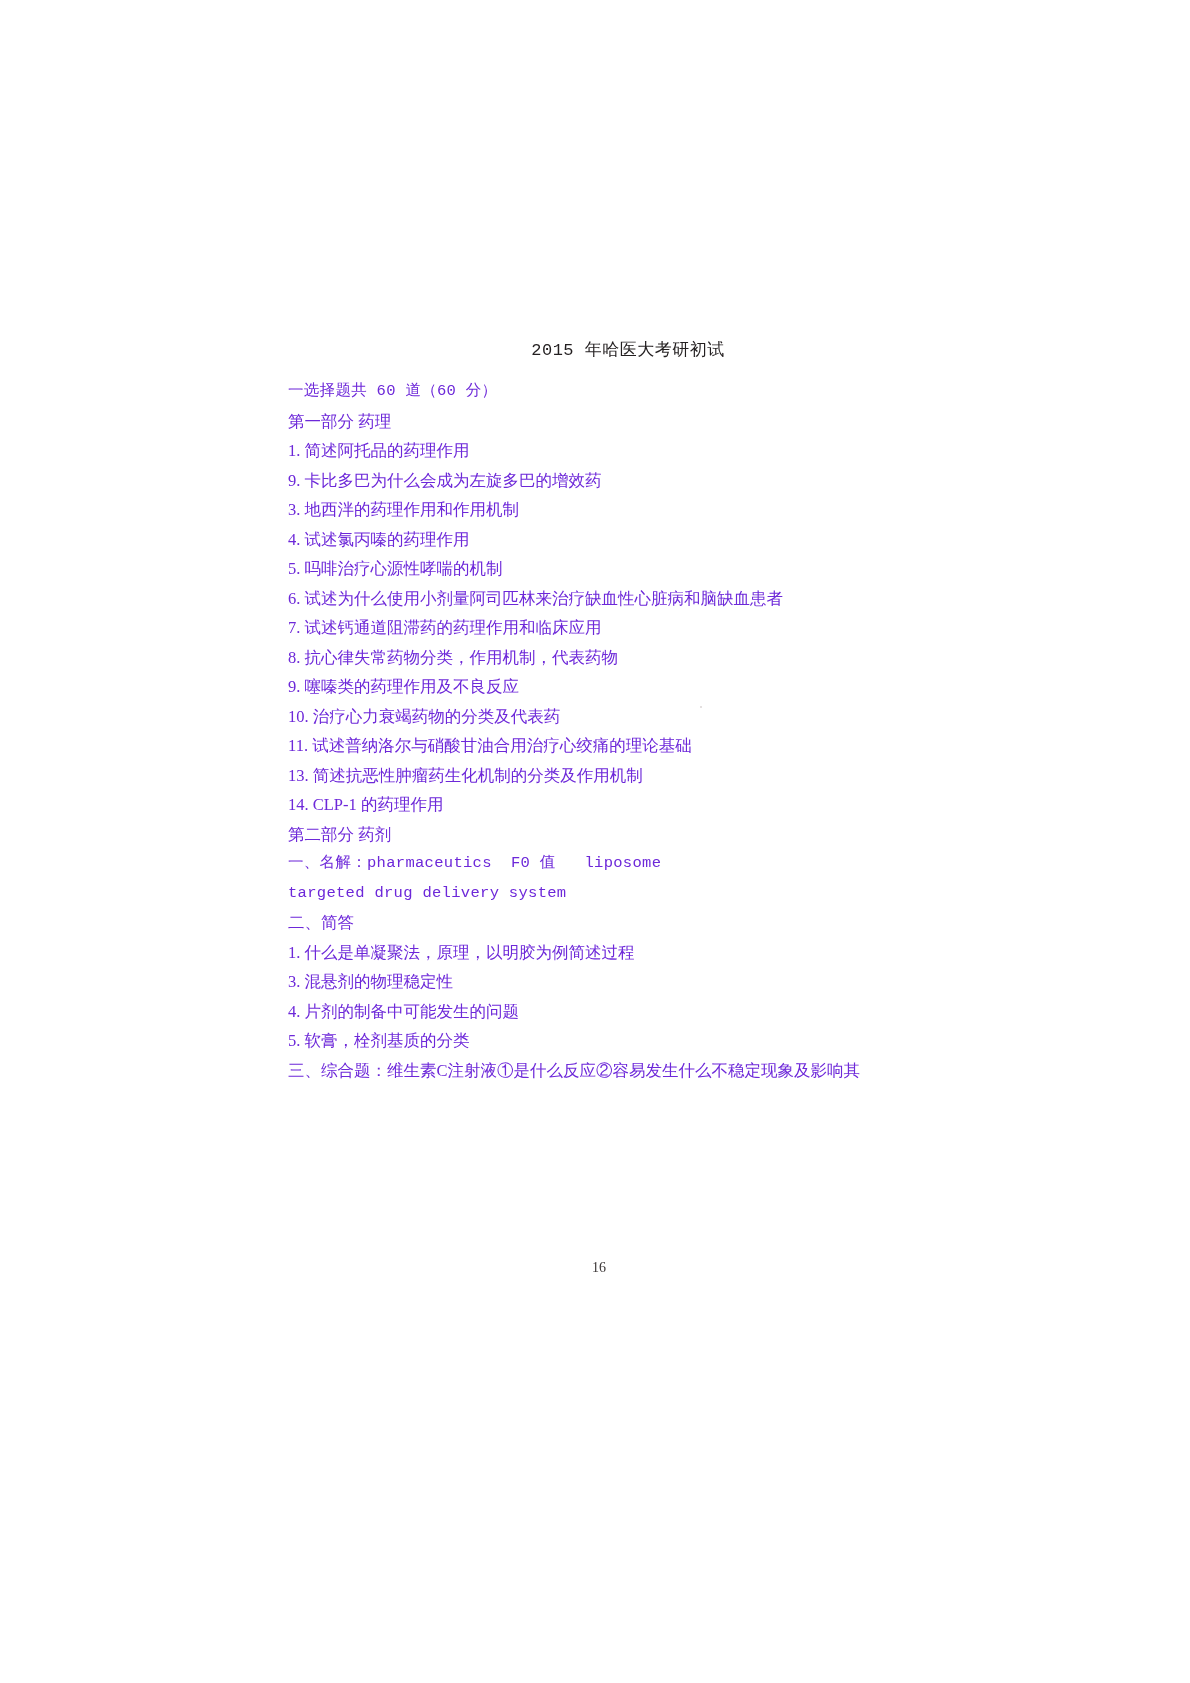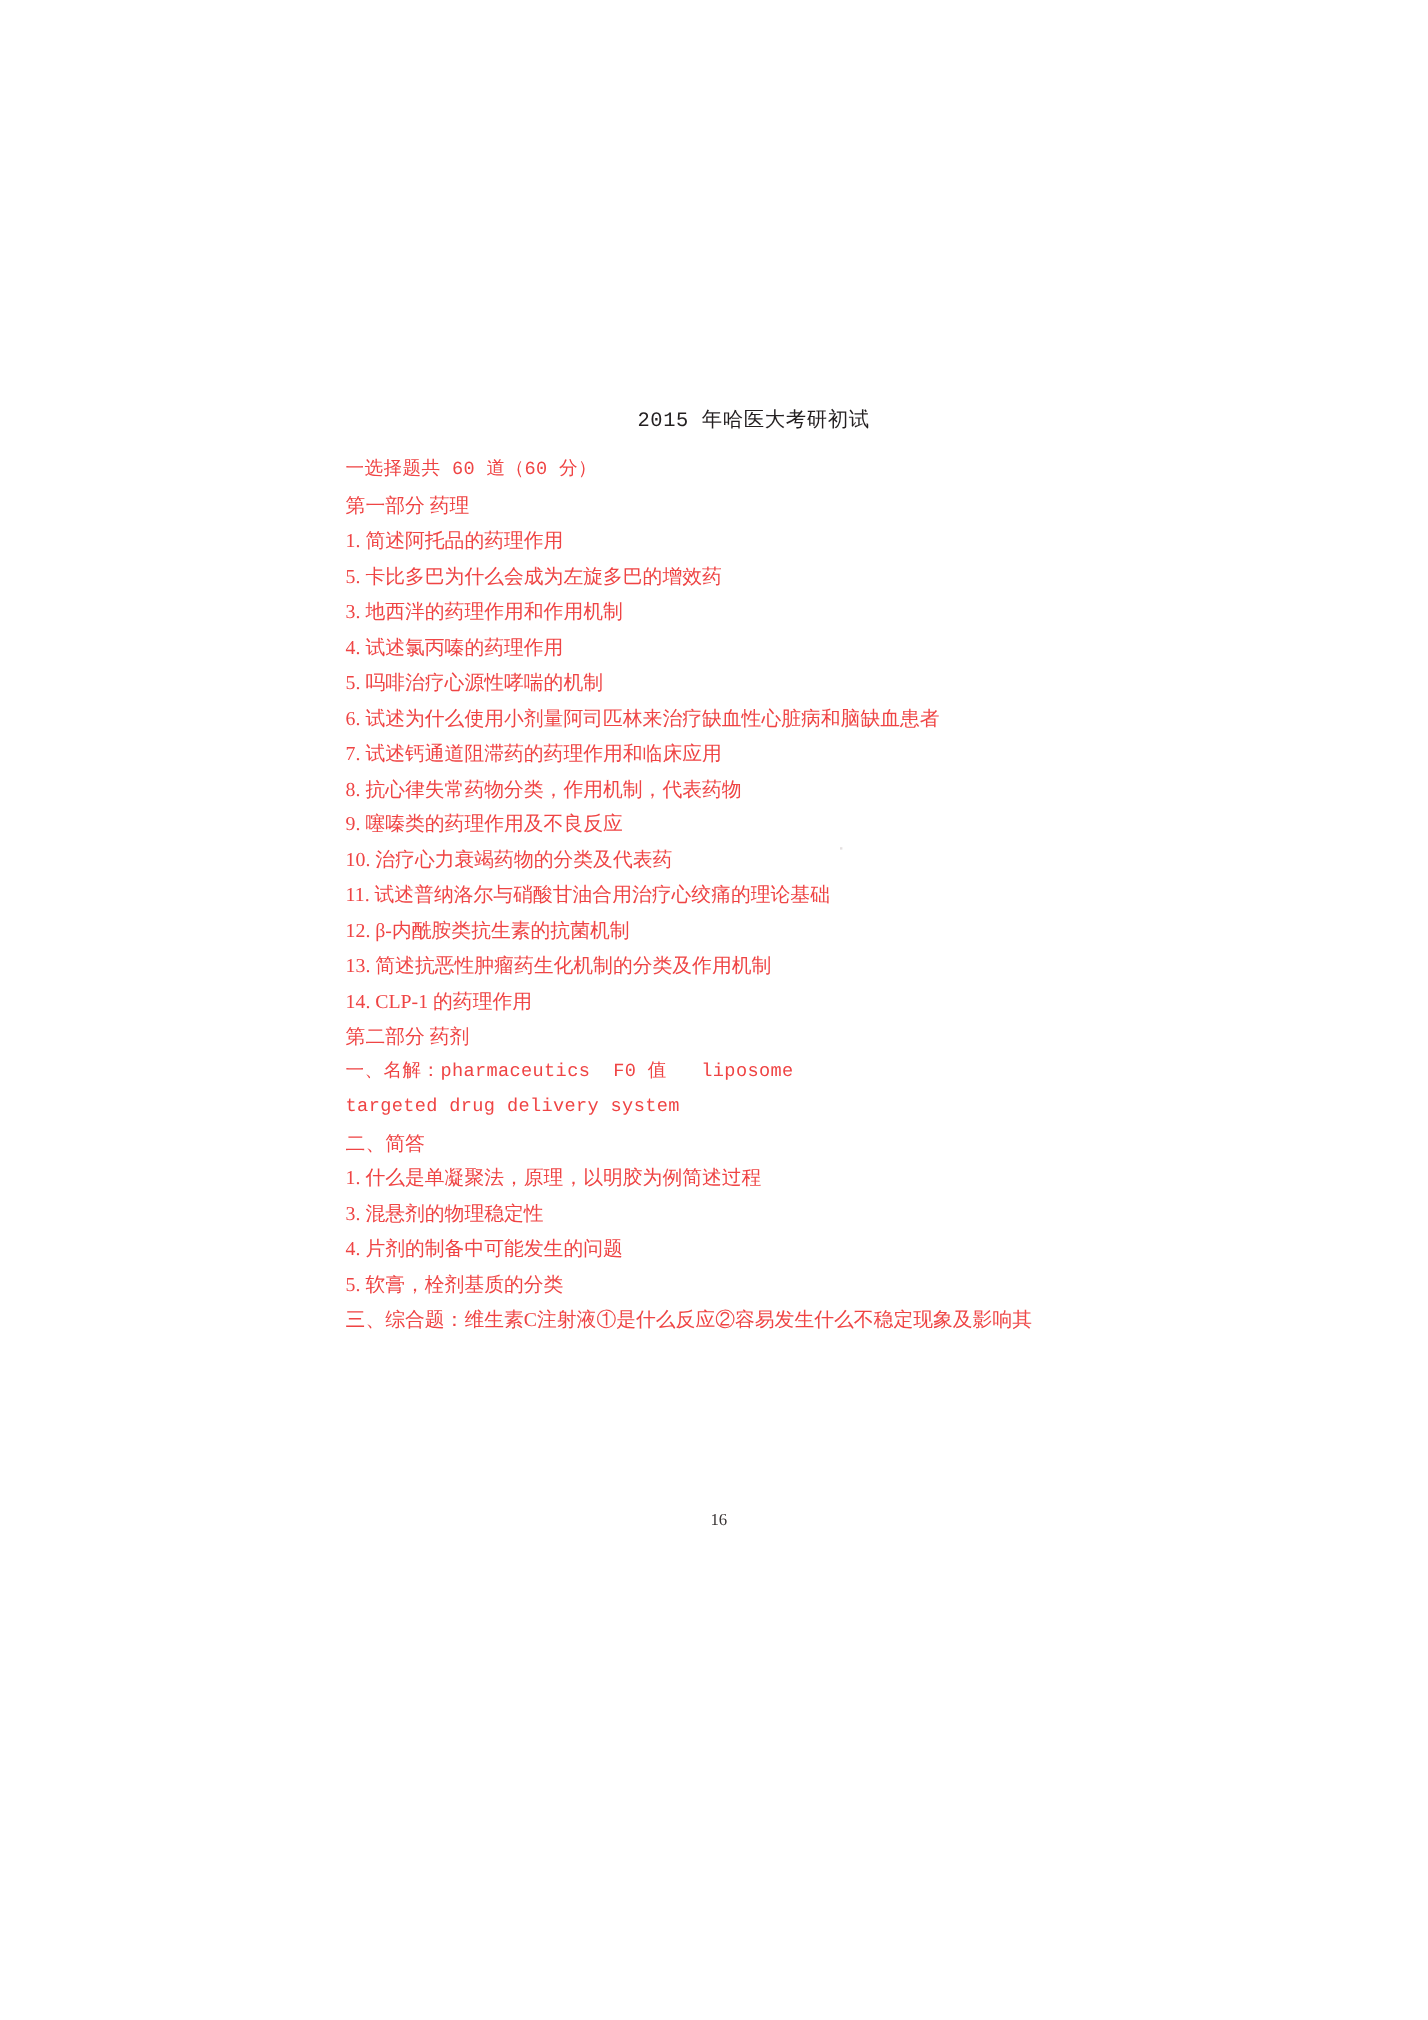--- a/index.html
+++ b/index.html
@@ -28,21 +28,21 @@
     font-family: "Liberation Mono", monospace;
     font-size: 17px;
     letter-spacing: 0.5px;
     color: #231f20;
     margin: 0 0 16px 0;
     padding-left: 60px;
   }
   .line {
     font-size: 16.5px;
     line-height: 29.5px;
-    color: #ef4444;
+    color: #6d28d9;
     white-space: pre-wrap;
     margin: 0;
   }
   .line.mono {
     font-family: "Liberation Mono", monospace;
     font-size: 15.5px;
     letter-spacing: 0.3px;
   }
   .page-number {
     position: absolute;
@@ -68,31 +68,30 @@
 <body>
 
 <div class="page">
 
   <div class="content">
     <div class="doc-title">2015 年哈医大考研初试</div>
     <div id="lines-container">
         <p class="line mono">一选择题共 60 道（60 分）</p>
         <p class="line">第一部分 药理</p>
         <p class="line">1. 简述阿托品的药理作用</p>
-        <p class="line">5. 卡比多巴为什么会成为左旋多巴的增效药</p>
+        <p class="line">9. 卡比多巴为什么会成为左旋多巴的增效药</p>
         <p class="line">3. 地西泮的药理作用和作用机制</p>
         <p class="line">4. 试述氯丙嗪的药理作用</p>
         <p class="line">5. 吗啡治疗心源性哮喘的机制</p>
         <p class="line">6. 试述为什么使用小剂量阿司匹林来治疗缺血性心脏病和脑缺血患者</p>
         <p class="line">7. 试述钙通道阻滞药的药理作用和临床应用</p>
         <p class="line">8. 抗心律失常药物分类，作用机制，代表药物</p>
         <p class="line">9. 噻嗪类的药理作用及不良反应</p>
         <p class="line">10. 治疗心力衰竭药物的分类及代表药</p>
         <p class="line">11. 试述普纳洛尔与硝酸甘油合用治疗心绞痛的理论基础</p>
-        <p class="line">12. β-内酰胺类抗生素的抗菌机制</p>
         <p class="line">13. 简述抗恶性肿瘤药生化机制的分类及作用机制</p>
         <p class="line">14. CLP-1 的药理作用</p>
         <p class="line">第二部分 药剂</p>
         <p class="line mono">一、名解：pharmaceutics  F0 值   liposome</p>
         <p class="line mono">targeted drug delivery system</p>
         <p class="line">二、简答</p>
         <p class="line">1. 什么是单凝聚法，原理，以明胶为例简述过程</p>
         <p class="line">3. 混悬剂的物理稳定性</p>
         <p class="line">4. 片剂的制备中可能发生的问题</p>
         <p class="line">5. 软膏，栓剂基质的分类</p>

